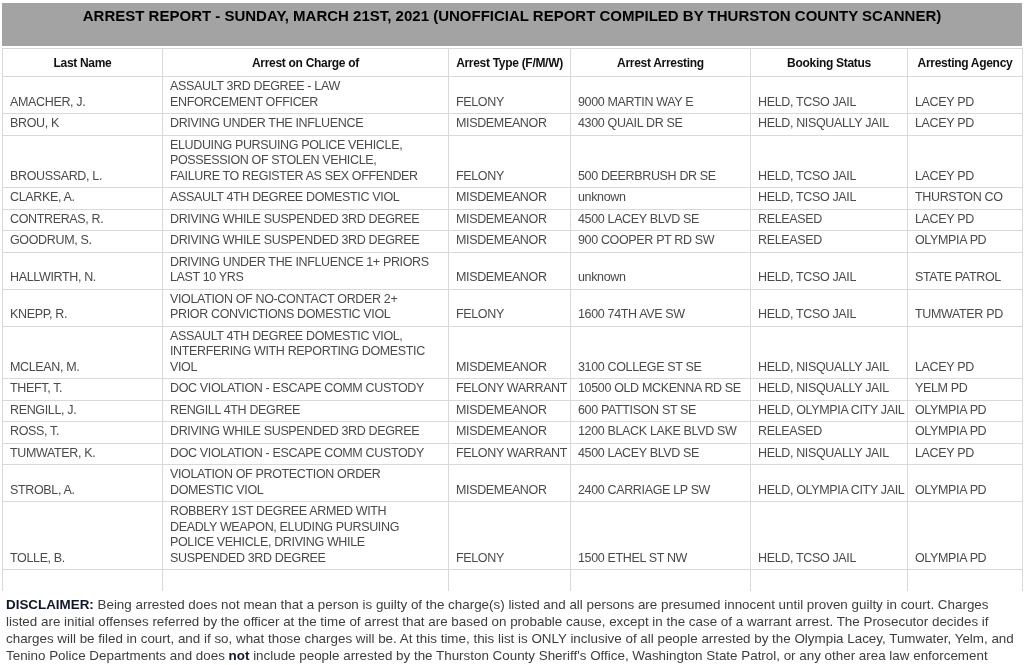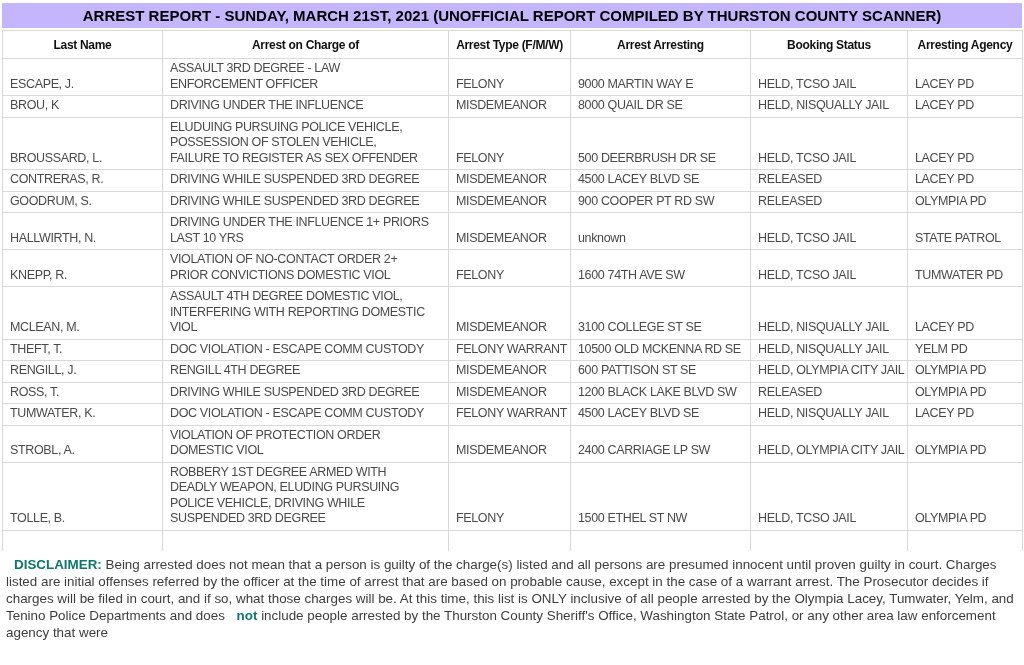--- a/index.html
+++ b/index.html
@@ -6,22 +6,22 @@
   html, body {
     margin: 0; padding: 0;
     width: 1024px; height: 665px;
     background: #ffffff;
     font-family: "Liberation Sans", "DejaVu Sans", sans-serif;
     overflow: hidden;
   }
   .page { padding: 3px 2px 0 2px; }
 
   .title-bar {
-    background: #c4b5fd;
-    height: 25px;
+    background: #a3a3a3;
+    height: 43px;
     line-height: 25px;
     text-align: center;
     font-weight: bold;
     font-size: 15px;
     color: #000000;
     margin-bottom: 2px;
     white-space: nowrap;
   }
 
   table.report {
@@ -58,21 +58,21 @@
   }
   table.report td.charge { white-space: pre-line; }
   table.report tr.empty-row td { height: 21px; border-bottom: none; }
 
   .disclaimer {
     padding: 5px 4px 0 4px;
     font-size: 13.4px;
     line-height: 17px;
     color: #3d3d3d;
   }
-  .disclaimer b { color: #0f766e; margin-left: 8px; }
+  .disclaimer b { color: #0f172a; }
 </style>
 </head>
 <body>
 
 <div class="page">
 
   <div class="title-bar">ARREST REPORT - SUNDAY, MARCH 21ST, 2021 (UNOFFICIAL REPORT COMPILED BY THURSTON COUNTY SCANNER)</div>
 
   <table class="report">
     <colgroup>
@@ -88,45 +88,53 @@
           <th>Last Name</th>
           <th>Arrest on Charge of</th>
           <th>Arrest Type (F/M/W)</th>
           <th>Arrest Arresting</th>
           <th>Booking Status</th>
           <th>Arresting Agency</th>
         </tr>
     </thead>
     <tbody>
         <tr>
-          <td>ESCAPE, J.</td>
+          <td>AMACHER, J.</td>
           <td class="charge">ASSAULT 3RD DEGREE - LAW
 ENFORCEMENT OFFICER</td>
           <td>FELONY</td>
           <td>9000 MARTIN WAY E</td>
           <td>HELD, TCSO JAIL</td>
           <td>LACEY PD</td>
         </tr>
         <tr>
           <td>BROU, K</td>
           <td class="charge">DRIVING UNDER THE INFLUENCE</td>
           <td>MISDEMEANOR</td>
-          <td>8000 QUAIL DR SE</td>
+          <td>4300 QUAIL DR SE</td>
           <td>HELD, NISQUALLY JAIL</td>
           <td>LACEY PD</td>
         </tr>
         <tr>
           <td>BROUSSARD, L.</td>
           <td class="charge">ELUDUING PURSUING POLICE VEHICLE,
 POSSESSION OF STOLEN VEHICLE,
 FAILURE TO REGISTER AS SEX OFFENDER</td>
           <td>FELONY</td>
           <td>500 DEERBRUSH DR SE</td>
           <td>HELD, TCSO JAIL</td>
           <td>LACEY PD</td>
+        </tr>
+        <tr>
+          <td>CLARKE, A.</td>
+          <td class="charge">ASSAULT 4TH DEGREE DOMESTIC VIOL</td>
+          <td>MISDEMEANOR</td>
+          <td>unknown</td>
+          <td>HELD, TCSO JAIL</td>
+          <td>THURSTON CO</td>
         </tr>
         <tr>
           <td>CONTRERAS, R.</td>
           <td class="charge">DRIVING WHILE SUSPENDED 3RD DEGREE</td>
           <td>MISDEMEANOR</td>
           <td>4500 LACEY BLVD SE</td>
           <td>RELEASED</td>
           <td>LACEY PD</td>
         </tr>
         <tr>

